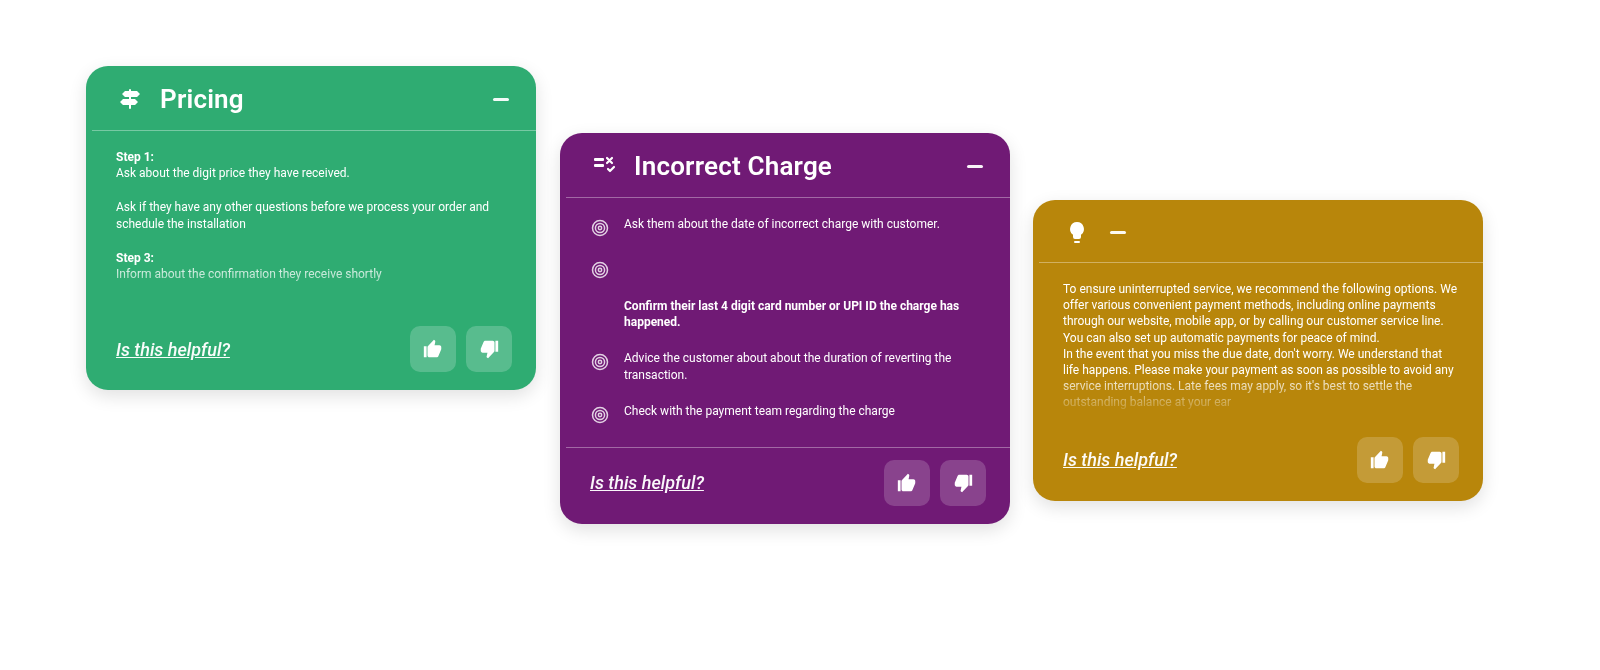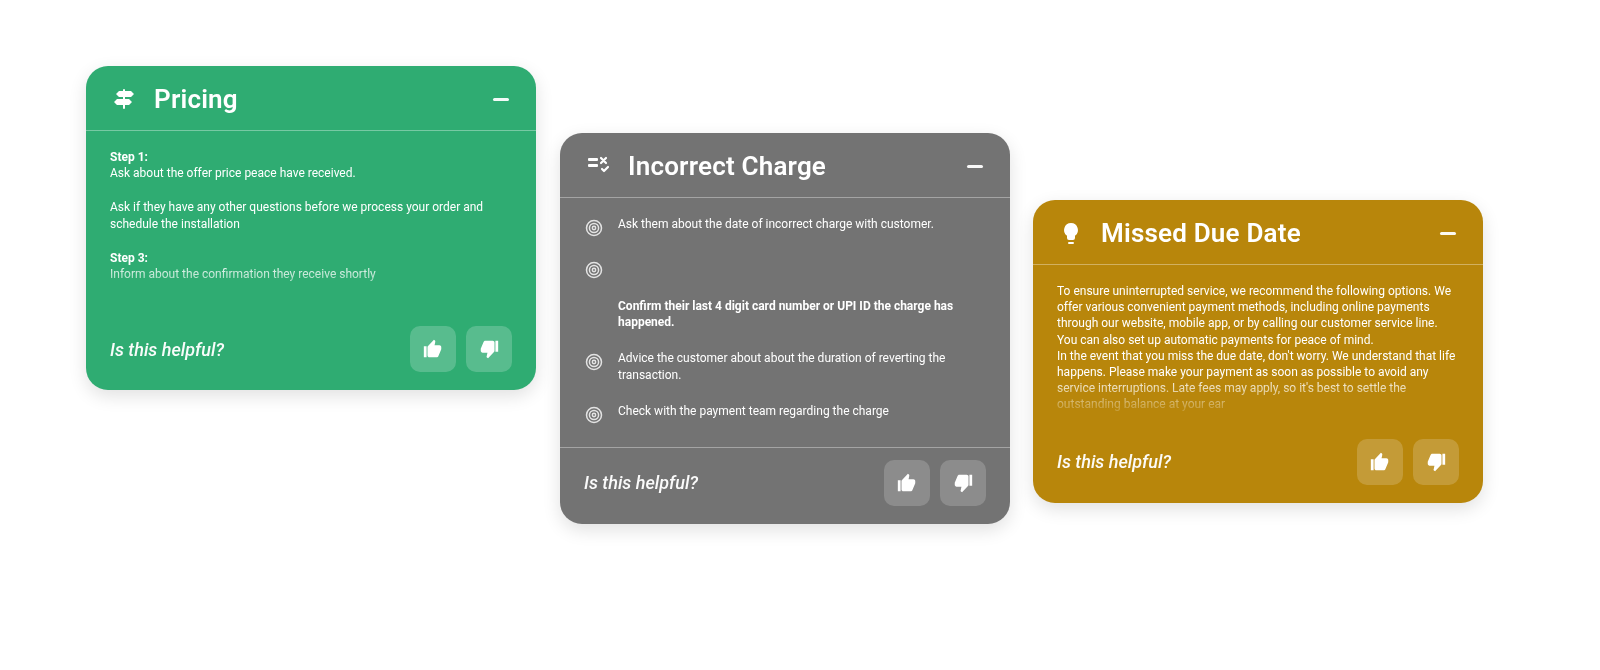--- a/index.html
+++ b/index.html
@@ -6,23 +6,24 @@
   html, body { width: 1600px; height: 670px; background: #ffffff; font-family: -apple-system, BlinkMacSystemFont, "Segoe UI", Roboto, Helvetica, Arial, sans-serif; }
   .stage { position: relative; width: 1600px; height: 670px; }
 
   .card {
     position: absolute;
     width: 450px;
     border-radius: 22px;
     color: #ffffff;
     box-shadow: 0 6px 18px rgba(0,0,0,0.12);
     overflow: hidden;
+    padding-left: 6px;
   }
   .card.green  { background: #2fac72; }
-  .card.purple { background: #737373; }
+  .card.purple { background: #701a75; }
   .card.amber  { background: #b8860b; }
 
   .card .head {
     display: flex;
     align-items: center;
     padding: 18px 24px 16px 24px;
   }
   .card .head .icon-wrap {
     width: 28px; height: 28px;
     display: flex; align-items: center; justify-content: center;
@@ -93,20 +94,21 @@
     height: 52px;
     pointer-events: none;
   }
   .green  .fade { background: linear-gradient(to bottom, rgba(47,172,114,0) 0%, rgba(47,172,114,1) 85%); }
   .amber  .fade { background: linear-gradient(to bottom, rgba(184,134,11,0) 0%, rgba(184,134,11,1) 85%); }
 
   .card .foot {
     display: flex;
     align-items: center;
     padding: 12px 24px 18px 24px;
+    text-decoration: underline;
   }
   .card .foot .helpful {
     font-style: italic;
     font-size: 18px;
     font-weight: 500;
     flex: 1 1 auto;
     opacity: 0.97;
   }
   .card .foot .btns {
     display: flex;
@@ -138,21 +140,21 @@
       </span>
       <div class="title">Pricing</div>
       <div class="minbtn">
           <div class="minus"></div>
         </div>
     </div>
     <div class="divider"></div>
     <div class="body scroll">
       <div class="step">
         <div class="step-label">Step 1:</div>
-        <div class="step-text">Ask about the offer price peace have received.</div>
+        <div class="step-text">Ask about the digit price they have received.</div>
       </div>
       <div class="step">
         <div class="step-text">Ask if they have any other questions before we process your order and schedule the installation</div>
       </div>
       <div class="step">
         <div class="step-label">Step 3:</div>
         <div class="step-text">Inform about the confirmation they receive shortly</div>
       </div>
 
       <div class="fade"></div>
@@ -258,21 +260,20 @@
     </div>
   </div>
 
   <div class="card amber" style="left:1033px; top:200px;">
     <div class="head">
       <span class="icon-wrap">
         <svg viewBox="0 0 24 24" width="24" height="24" fill="#ffffff">
             <path d="M12 2a7 7 0 0 0-4 12.7V17a2 2 0 0 0 2 2h4a2 2 0 0 0 2-2v-2.3A7 7 0 0 0 12 2zm-2 19h4a1 1 0 0 1 0 2h-4a1 1 0 0 1 0-2z"></path>
           </svg>
       </span>
-      <div class="title">Missed Due Date</div>
       <div class="minbtn">
           <div class="minus"></div>
         </div>
     </div>
     <div class="divider"></div>
     <div class="body scroll" style="max-height:240px;">
       <div class="para">To ensure uninterrupted service, we recommend the following options. We offer various convenient payment methods, including online payments through our website, mobile app, or by calling our customer service line. You can also set up automatic payments for peace of mind.</div>
       <div class="para">In the event that you miss the due date, don't worry. We understand that life happens. Please make your payment as soon as possible to avoid any service interruptions. Late fees may apply, so it's best to settle the outstanding balance at your ear</div>
       <div class="fade"></div>
     </div>

